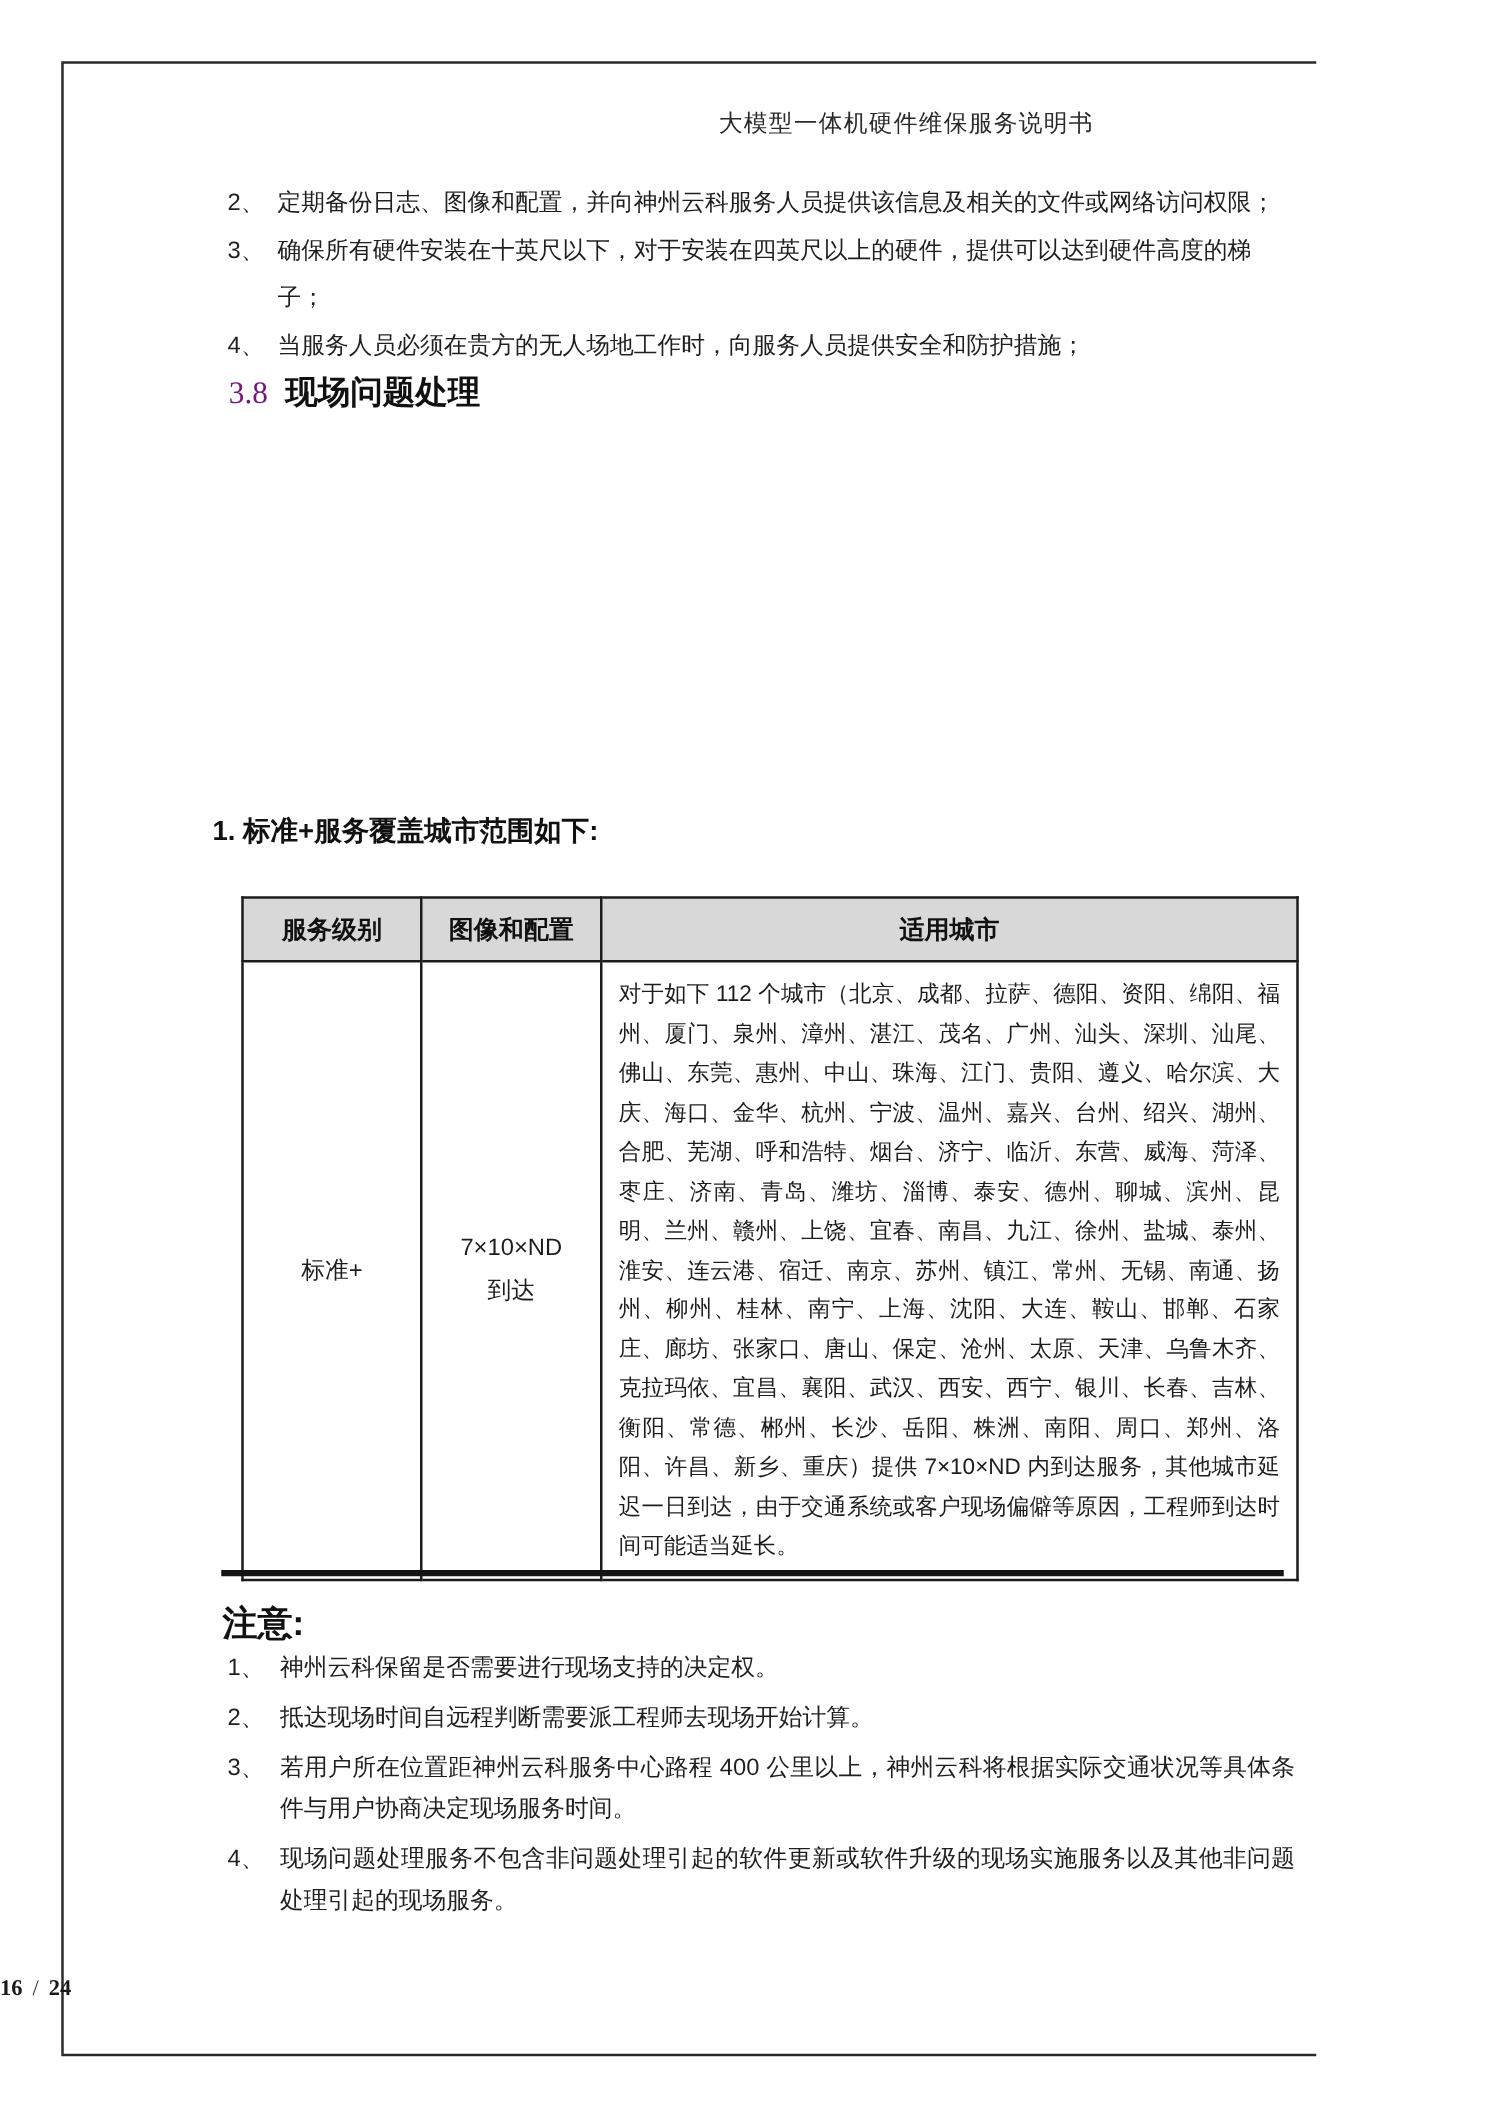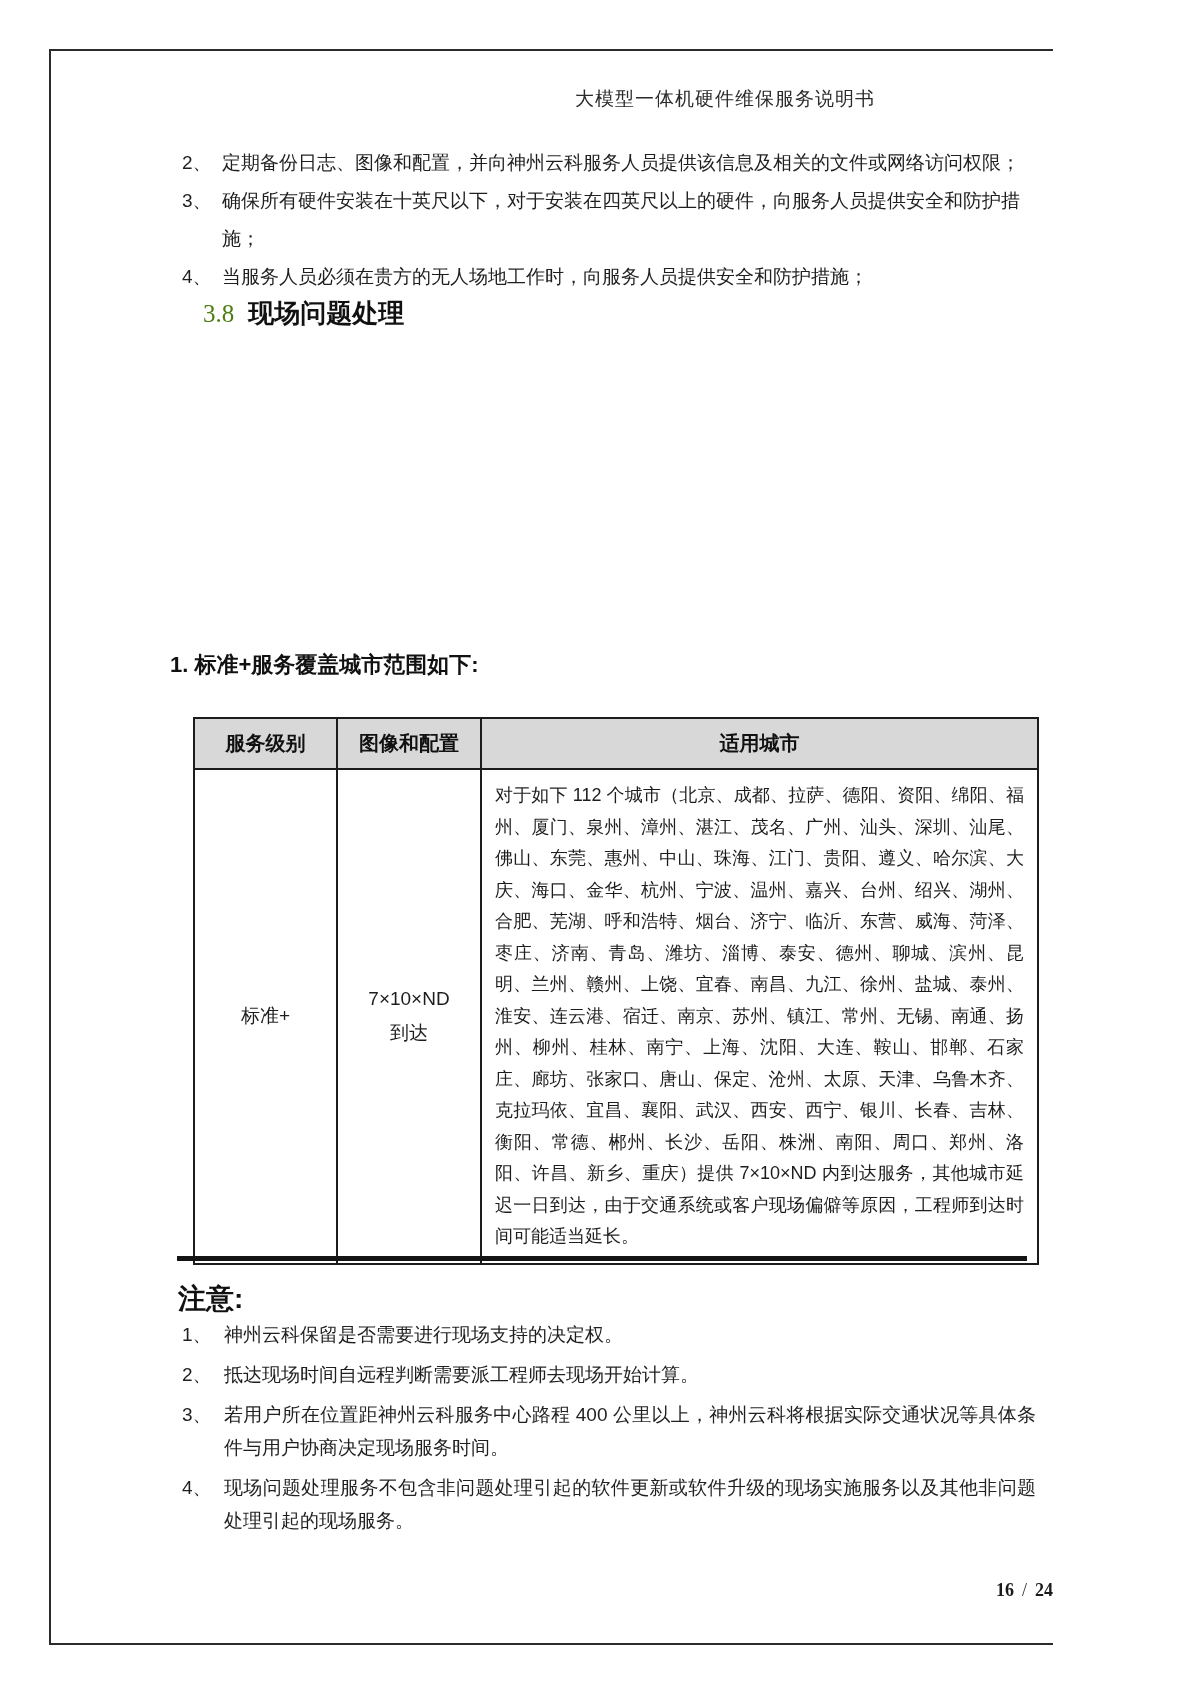--- a/index.html
+++ b/index.html
@@ -27,21 +27,21 @@
     font-size:19px;color:#2a2a2a;
     letter-spacing:1px;
   }
   .intro-list{position:absolute;left:182px;top:144px;width:850px;}
   .intro-list .li{display:flex;line-height:38px;font-size:19px;}
   .intro-list .num{width:40px;flex:0 0 40px;}
   .intro-list .txt{flex:1;}
   .section-heading{position:absolute;left:183px;top:296px;}
   .sec-num{
     font-family:"Liberation Serif","DejaVu Serif",serif;
-    font-size:25px;color:#4d7c0f;margin-right:14px;margin-left:20px;
+    font-size:25px;color:#701a75;margin-right:14px;
   }
   .sec-title{font-size:26px;font-weight:bold;color:#111;}
   .para{
     position:absolute;left:178px;width:852px;margin:0;
     font-size:21px;line-height:64px;
     text-align:justify;text-indent:2em;color:#1d1d1d;
   }
   .para1{top:374px;}
   .para2{top:562px;}
   .list-heading{
@@ -81,21 +81,21 @@
   .note-label{
     position:absolute;left:178px;top:1280px;
     font-size:28px;font-weight:bold;color:#111;
   }
   .notes{position:absolute;left:182px;top:1318px;width:854px;}
   .notes .li{display:flex;line-height:33px;font-size:19px;margin-bottom:7px;}
   .notes .num{width:42px;flex:0 0 42px;}
   .notes .txt{flex:1;text-align:justify;}
   .footer{
     position:absolute;left:0;right:0;top:1580px;
-    text-align:right;
+    text-align:left;
     font-family:"Liberation Serif","DejaVu Serif",serif;
     font-size:18px;font-weight:bold;color:#1a1a1a;
   }
   .footer .sep{font-weight:normal;margin:0 8px;color:#333;}
 </style>
 </head>
 <body>
 
 <div class="page">
 
@@ -103,21 +103,21 @@
 
   <div class="header-title">大模型一体机硬件维保服务说明书</div>
 
   <div class="intro-list">
     <div class="li">
       <span class="num">2、</span>
       <span class="txt">定期备份日志、图像和配置，并向神州云科服务人员提供该信息及相关的文件或网络访问权限；</span>
     </div>
     <div class="li">
       <span class="num">3、</span>
-      <span class="txt">确保所有硬件安装在十英尺以下，对于安装在四英尺以上的硬件，向服务人员提供安全和防护措施；</span>
+      <span class="txt">确保所有硬件安装在十英尺以下，对于安装在四英尺以上的硬件，提供可以达到硬件高度的梯子；</span>
     </div>
     <div class="li">
       <span class="num">4、</span>
       <span class="txt">当服务人员必须在贵方的无人场地工作时，向服务人员提供安全和防护措施；</span>
     </div>
   </div>
 
   <div class="section-heading">
     <span class="sec-num">3.8</span><span class="sec-title">现场问题处理</span>
   </div>

